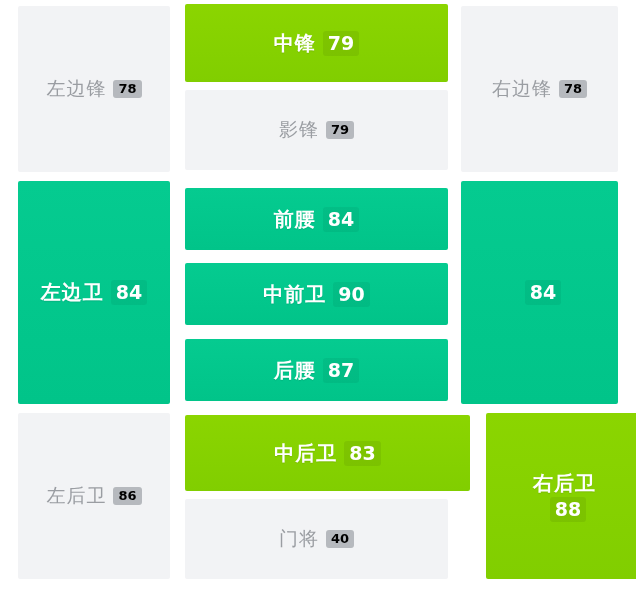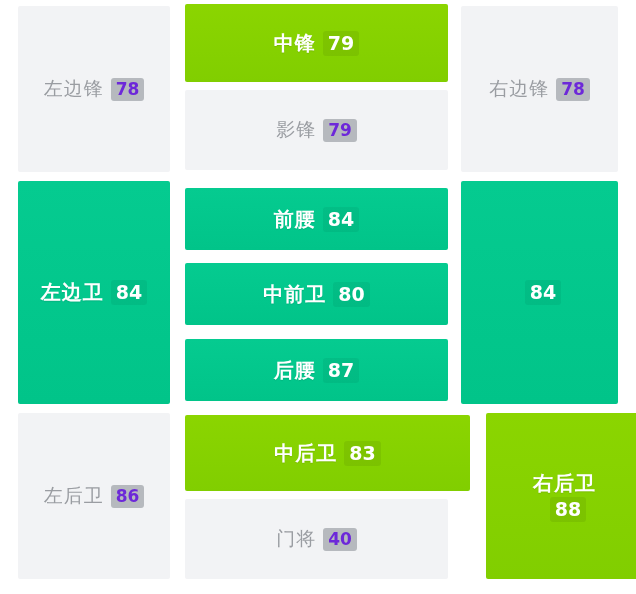--- a/index.html
+++ b/index.html
@@ -48,22 +48,22 @@
   .card.empty {
     background: #f2f3f5;
   }
   .card.empty .label {
     color: #9a9da2;
     font-size: 19px;
     font-weight: normal;
   }
   .card.empty .score {
     background: #b6b9be;
-    color: #6d28d9;
-    font-size: 17px;
+    color: #000000;
+    font-size: 13px;
   }
 
   
   .card.teal {
     background: #04c88d;
     background: linear-gradient(180deg, #05cb90 0%, #01c489 100%);
   }
   .card.teal .label {
     color: #ffffff;
     font-size: 20px;
@@ -124,21 +124,21 @@
       <span class="score">84</span>
   </div>
 
   <div class="card teal" style="left:185px; top:188px; width:263px; height:62px;">
     <span class="label">前腰</span>
       <span class="score">84</span>
   </div>
 
   <div class="card teal" style="left:185px; top:263px; width:263px; height:62px;">
     <span class="label">中前卫</span>
-      <span class="score">80</span>
+      <span class="score">90</span>
   </div>
 
   <div class="card teal" style="left:185px; top:339px; width:263px; height:62px;">
     <span class="label">后腰</span>
       <span class="score">87</span>
   </div>
 
   <div class="card teal tall" style="left:461px; top:181px; width:157px; height:223px;">
       <span class="score">84</span>
   </div>

